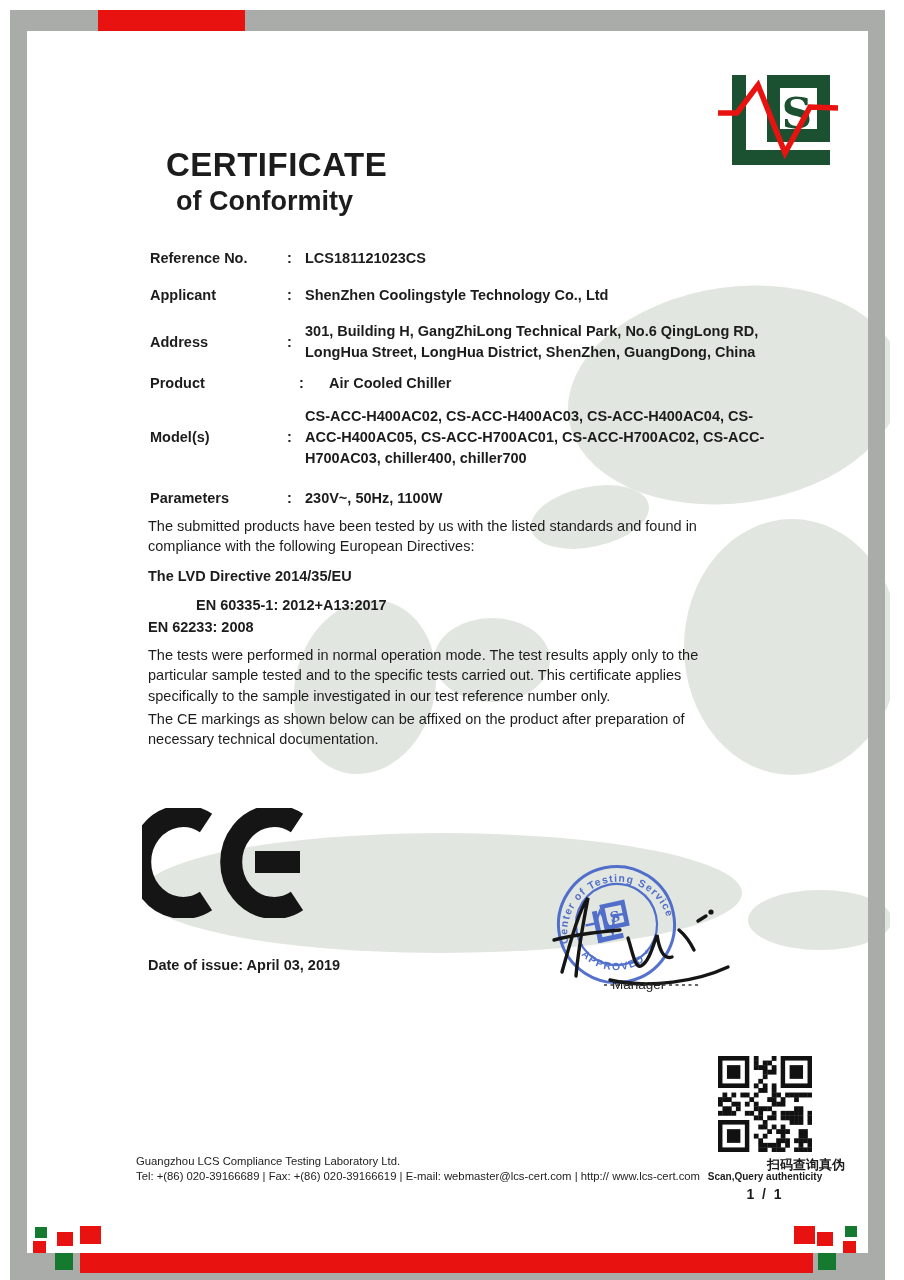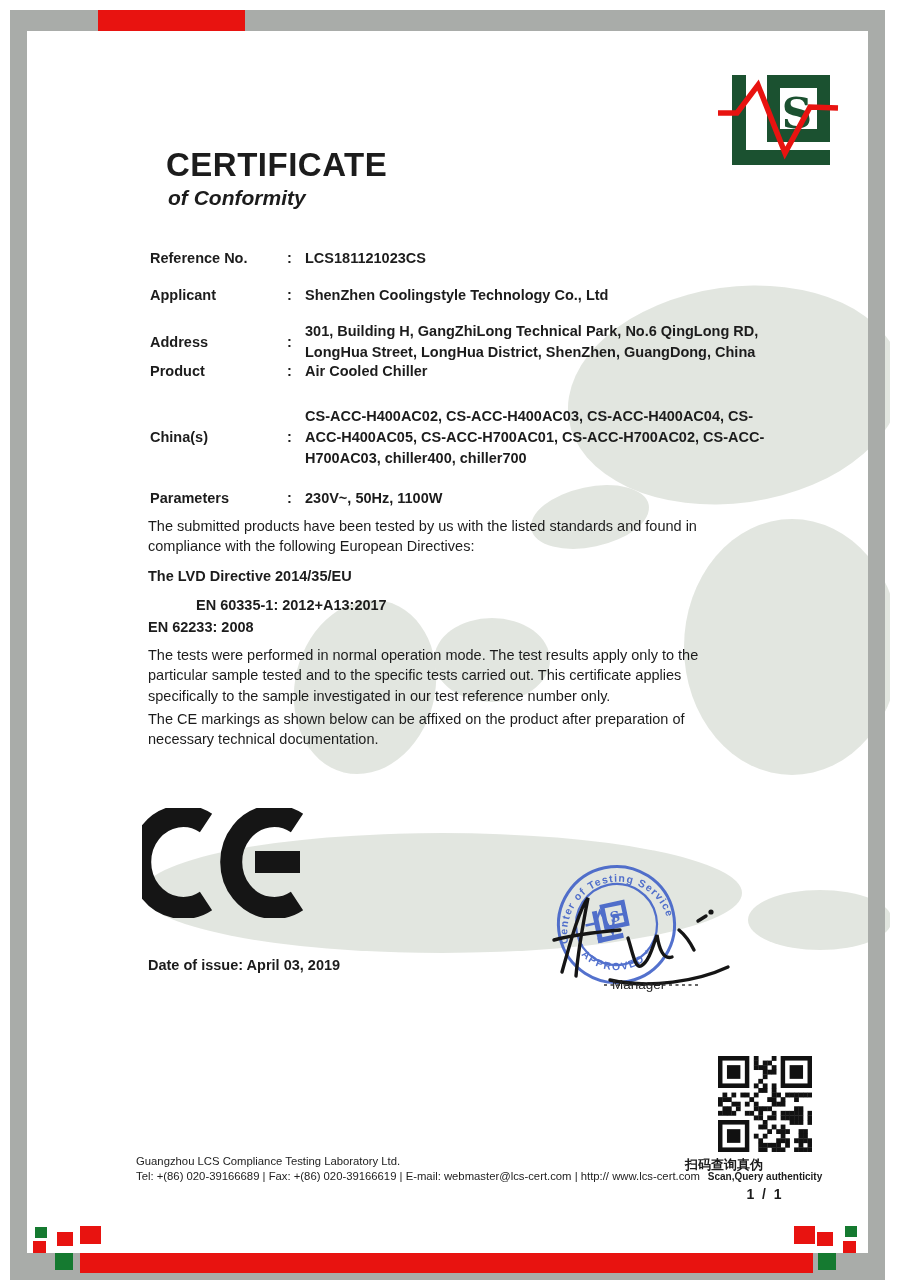--- a/index.html
+++ b/index.html
@@ -8,34 +8,34 @@
   .abs{position:absolute;}
   
   .frame{background:#a9aca9;position:absolute;z-index:1;}
   .accent-red{background:#e81310;position:absolute;z-index:2;}
   .accent-green{background:#157a30;position:absolute;z-index:2;}
   
   .wm{position:absolute;left:120px;top:255px;z-index:0;}
   
   .content{position:absolute;left:0;top:0;width:904px;height:1280px;z-index:3;}
   .title1{left:166px;top:146px;font-size:33px;font-weight:bold;letter-spacing:.5px;}
-  .title2{left:168px;top:186px;font-size:21px;font-weight:bold;font-style:italic;}
+  .title2{left:176px;top:186px;font-size:27px;font-weight:bold;}
   .frow{position:absolute;left:150px;width:650px;display:flex;align-items:center;
         font-size:14.5px;font-weight:bold;line-height:1.45;}
   .flabel{width:137px;flex:0 0 137px;}
   .fcolon{width:18px;flex:0 0 18px;}
   .fvalue{width:482px;}
   .para{position:absolute;left:148px;width:590px;font-size:14.5px;line-height:1.4;}
   .bold{font-weight:bold;}
   .dateline{position:absolute;left:148px;top:957px;font-size:14.5px;font-weight:bold;}
   .manager{position:absolute;left:612px;top:977px;font-size:13.5px;color:#222;}
   .stamp{position:absolute;left:544px;top:852px;transform:rotate(-12deg);opacity:.88;}
   .sig{position:absolute;left:548px;top:888px;}
   .qr{position:absolute;left:718px;top:1056px;}
-  .qr-cn{position:absolute;left:685px;top:1156px;width:160px;text-align:left;
+  .qr-cn{position:absolute;left:685px;top:1156px;width:160px;text-align:right;
          font-size:13px;font-weight:bold;}
   .qr-en{position:absolute;left:665px;top:1171px;width:200px;text-align:center;
          font-size:10px;font-weight:bold;}
   .qr-pg{position:absolute;left:718px;top:1186px;width:94px;text-align:center;
          font-size:14px;font-weight:bold;letter-spacing:2px;}
   .footer{position:absolute;left:136px;top:1154px;width:600px;font-size:11.3px;
           line-height:1.32;color:#222;}
 </style>
 </head>
 <body>
@@ -81,27 +81,27 @@
     <div class="frow" style="top:285px;">
       <div class="flabel">Applicant</div>
       <div class="fcolon">:</div>
       <div class="fvalue">ShenZhen Coolingstyle Technology Co., Ltd</div>
     </div>
     <div class="frow" style="top:321px;">
       <div class="flabel">Address</div>
       <div class="fcolon">:</div>
       <div class="fvalue">301, Building H, GangZhiLong Technical Park, No.6 QingLong RD, LongHua Street, LongHua District, ShenZhen, GuangDong, China</div>
     </div>
-    <div class="frow" style="top:361px;">
+    <div class="frow" style="top:373px;gap:12px;">
       <div class="flabel">Product</div>
       <div class="fcolon">:</div>
       <div class="fvalue">Air Cooled Chiller</div>
     </div>
     <div class="frow" style="top:406px;">
-      <div class="flabel">China(s)</div>
+      <div class="flabel">Model(s)</div>
       <div class="fcolon">:</div>
       <div class="fvalue">CS-ACC-H400AC02, CS-ACC-H400AC03, CS-ACC-H400AC04, CS-ACC-H400AC05, CS-ACC-H700AC01, CS-ACC-H700AC02, CS-ACC-H700AC03, chiller400, chiller700</div>
     </div>
     <div class="frow" style="top:488px;">
       <div class="flabel">Parameters</div>
       <div class="fcolon">:</div>
       <div class="fvalue">230V~, 50Hz, 1100W</div>
     </div>
 
     <div class="para" style="top:516px;">The submitted products have been tested by us with the listed standards and found in compliance with the following European Directives:</div>

